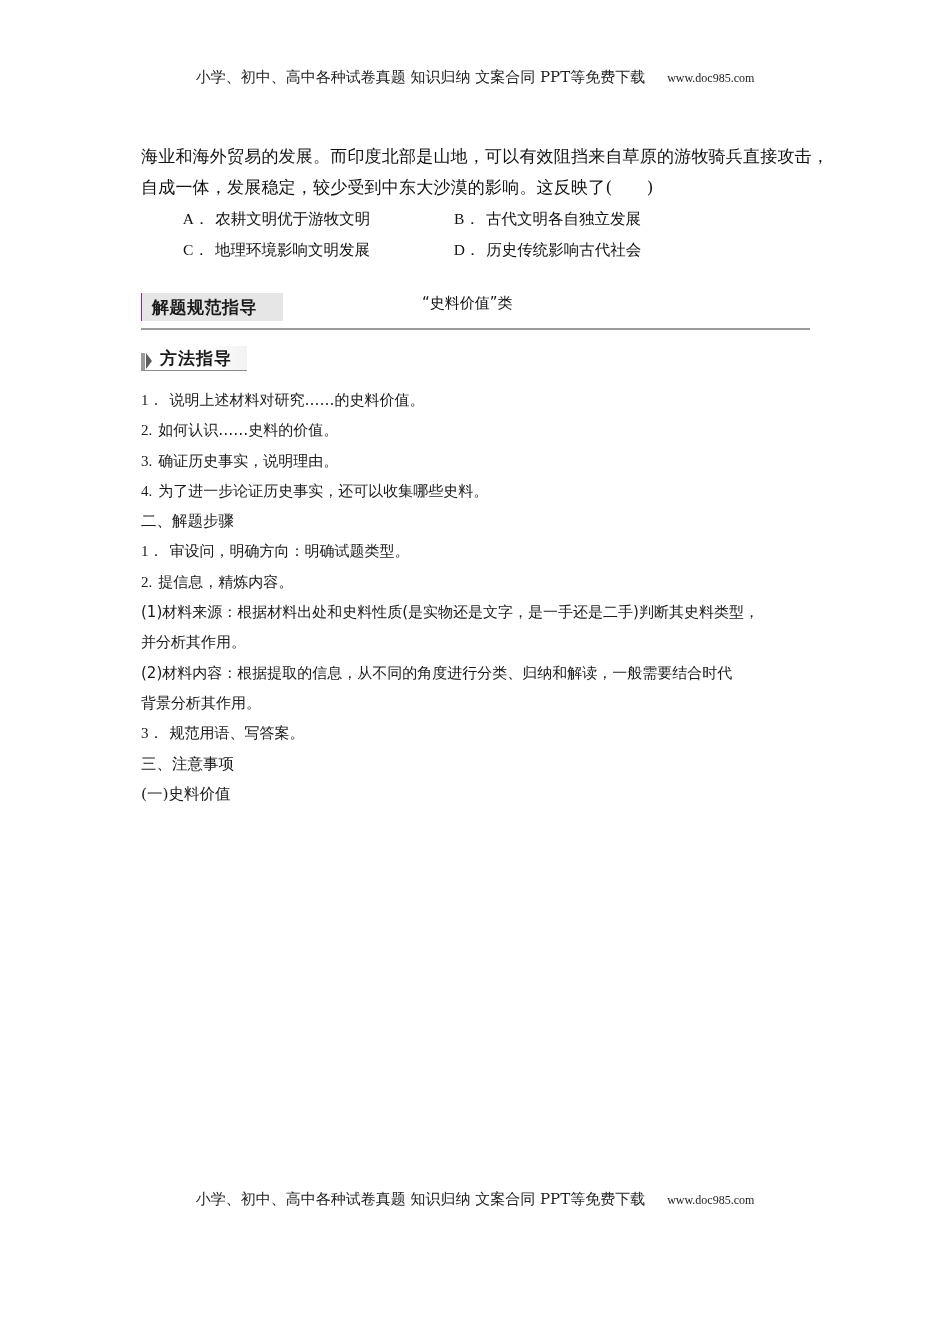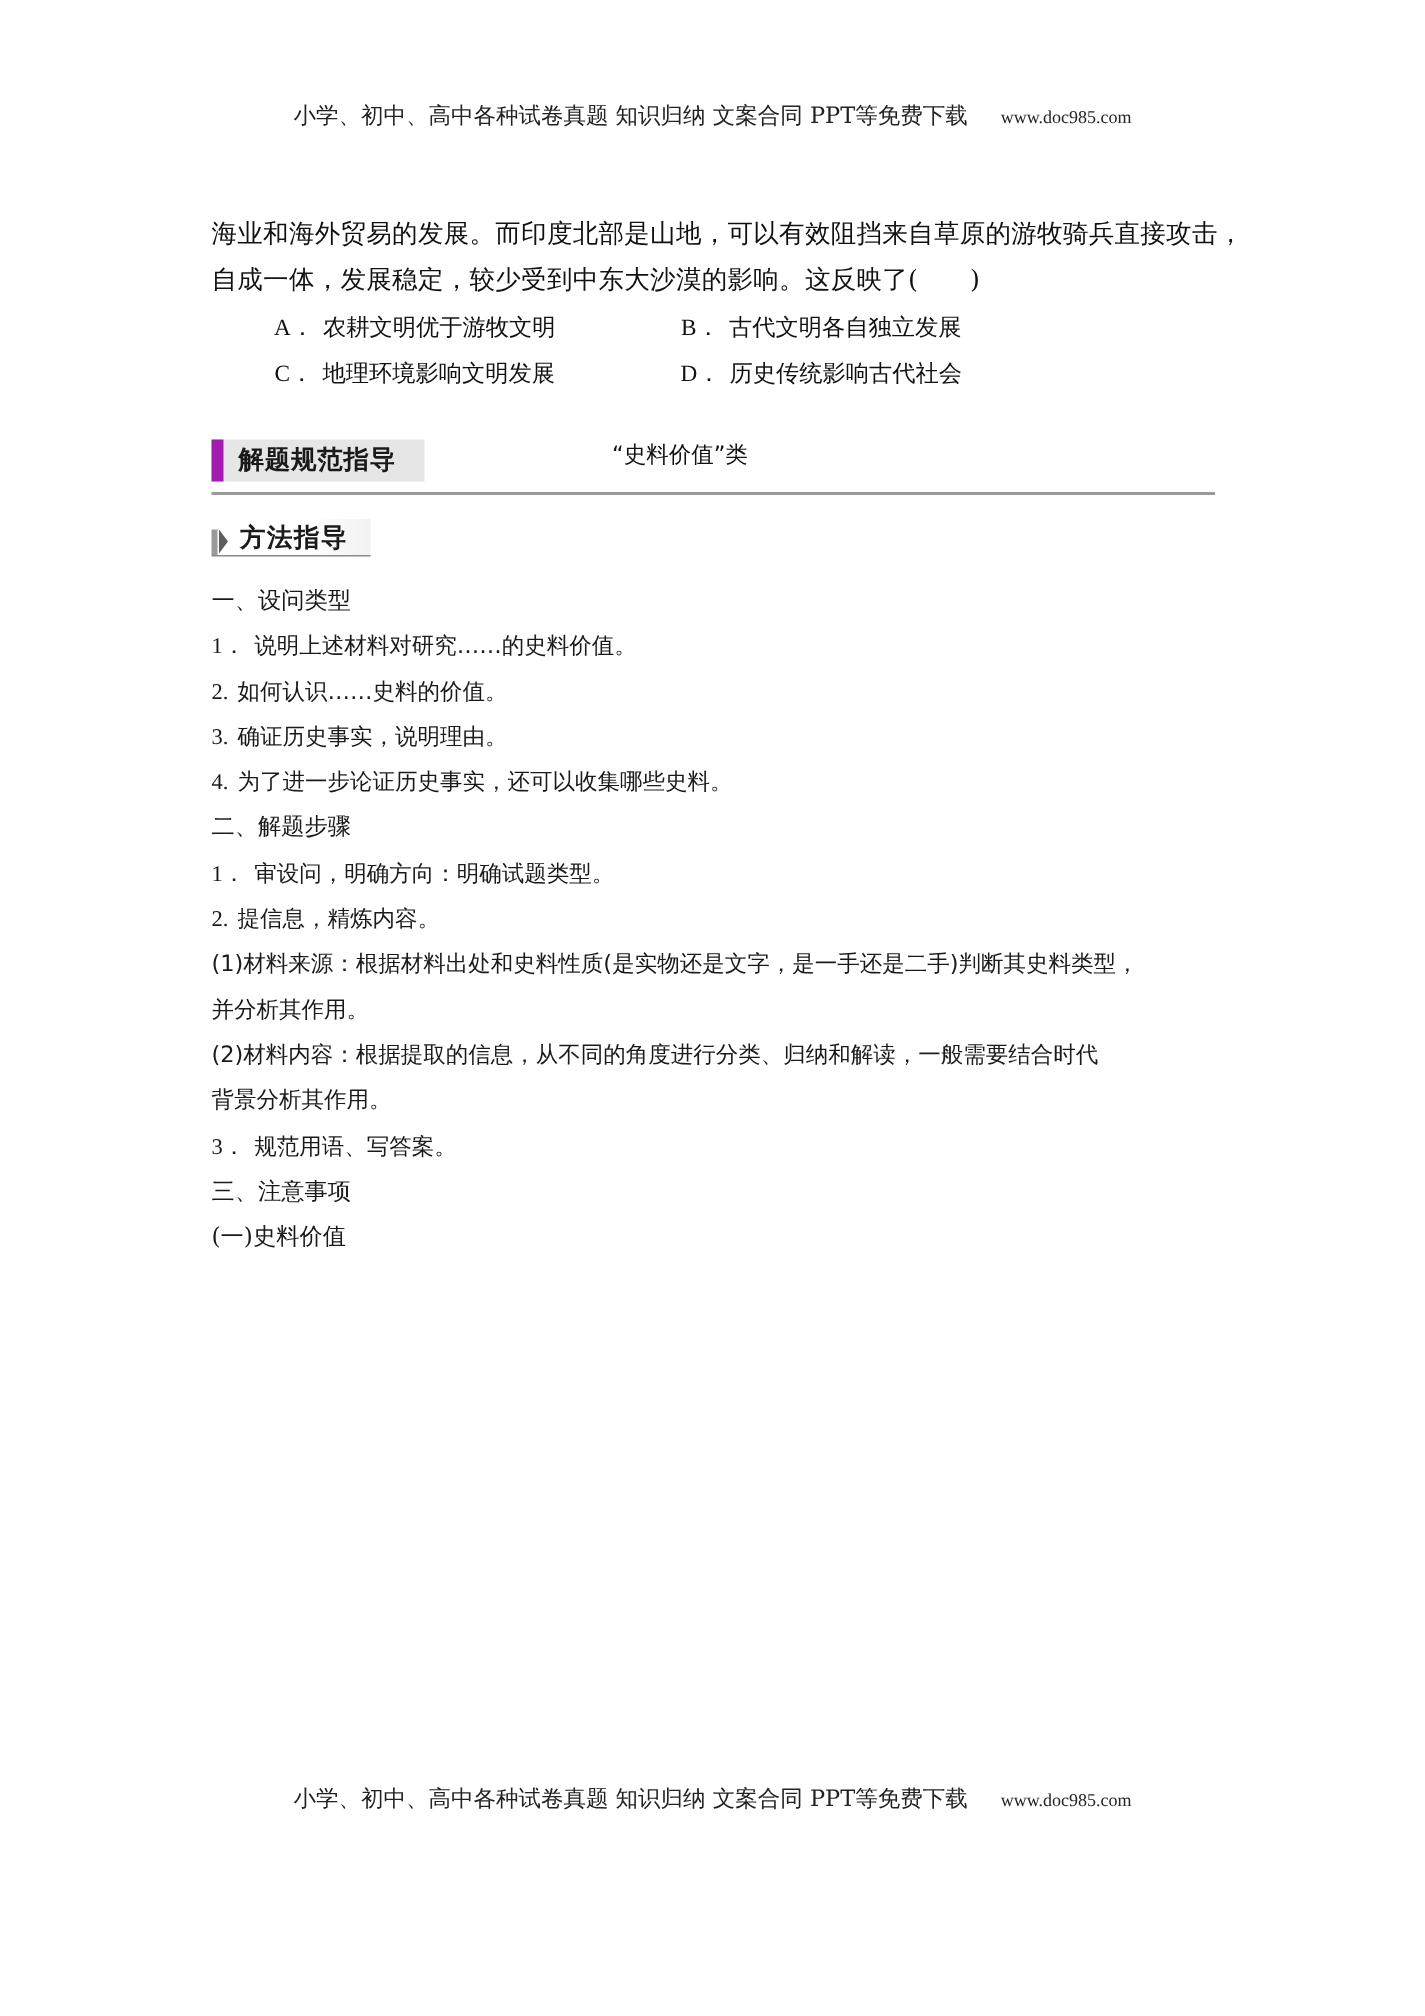--- a/index.html
+++ b/index.html
@@ -71,33 +71,33 @@
       width: 669px;
       height: 38px;
     }
     .banner {
       position: absolute;
       left: 0;
       top: 0;
       height: 28px;
       width: 142px;
       background: #e6e6e6;
-      border-left: 8px solid #a21caf;
+      border-left: 1px solid #a21caf;
       box-sizing: border-box;
       padding-left: 10px;
       font-family: "DejaVu Sans", sans-serif;
       font-weight: bold;
       font-size: 17px;
       line-height: 28px;
       color: #1a1a1a;
       letter-spacing: 0.5px;
     }
     .banner-topic {
       position: absolute;
-      left: 267px;
+      left: 281px;
       top: 1px;
       font-family: "DejaVu Sans", sans-serif;
       font-size: 15px;
       color: #111;
     }
     .rule {
       position: absolute;
       left: 0;
       top: 35px;
       width: 669px;
@@ -200,21 +200,20 @@
 
 <div class="subhead">
   <span class="marker">
       <span class="m1"></span>
       <span class="m2"></span>
     </span>
   <span class="label">方法指导</span>
 </div>
 
 <div class="body">
-  <div class="line head">一、设问类型</div>
   <div class="line"><span class="num">1．</span><span>说明上述材料对研究……的史料价值。</span></div>
   <div class="line"><span class="num">2.</span><span>如何认识……史料的价值。</span></div>
   <div class="line"><span class="num">3.</span><span>确证历史事实，说明理由。</span></div>
   <div class="line"><span class="num">4.</span><span>为了进一步论证历史事实，还可以收集哪些史料。</span></div>
 
   <div class="line head">二、解题步骤</div>
   <div class="line"><span class="num">1．</span><span>审设问，明确方向：明确试题类型。</span></div>
   <div class="line"><span class="num">2.</span><span>提信息，精炼内容。</span></div>
   <div class="line">(1)材料来源：根据材料出处和史料性质(是实物还是文字，是一手还是二手)判断其史料类型，</div>
   <div class="line">并分析其作用。</div>

